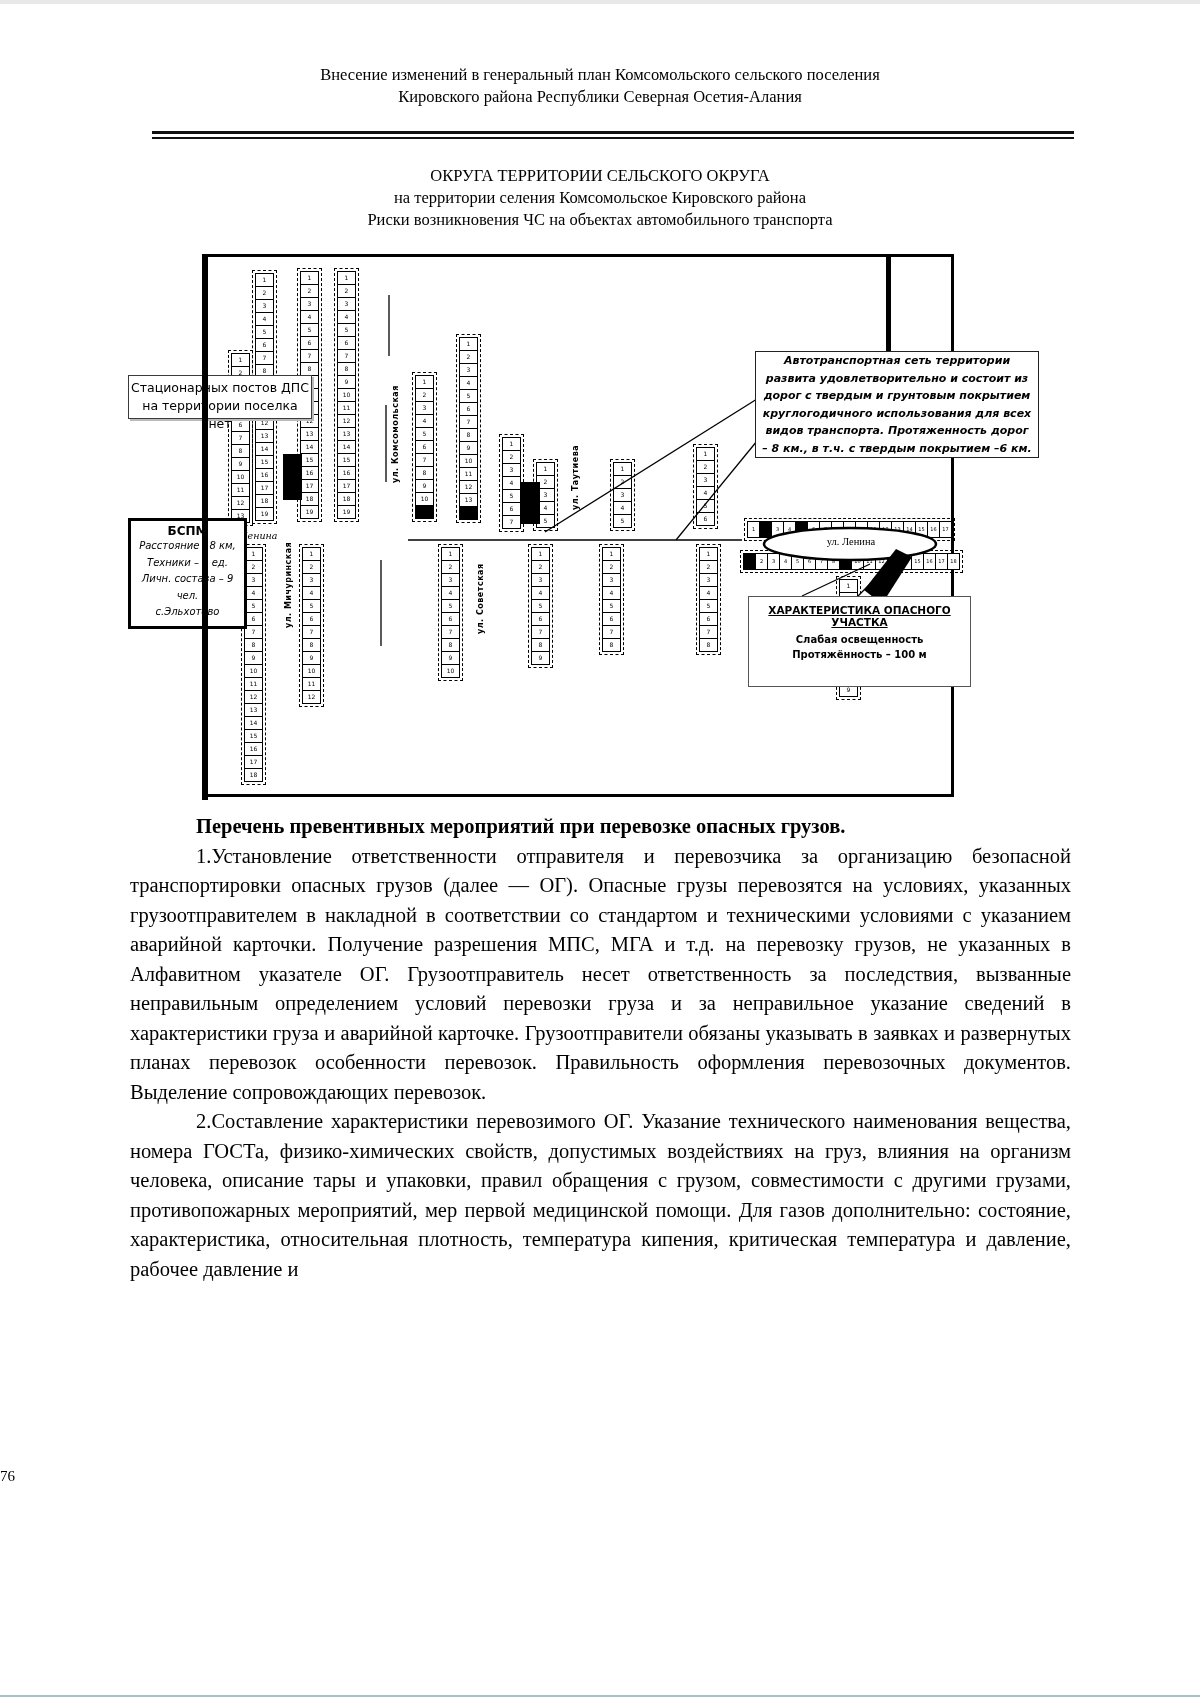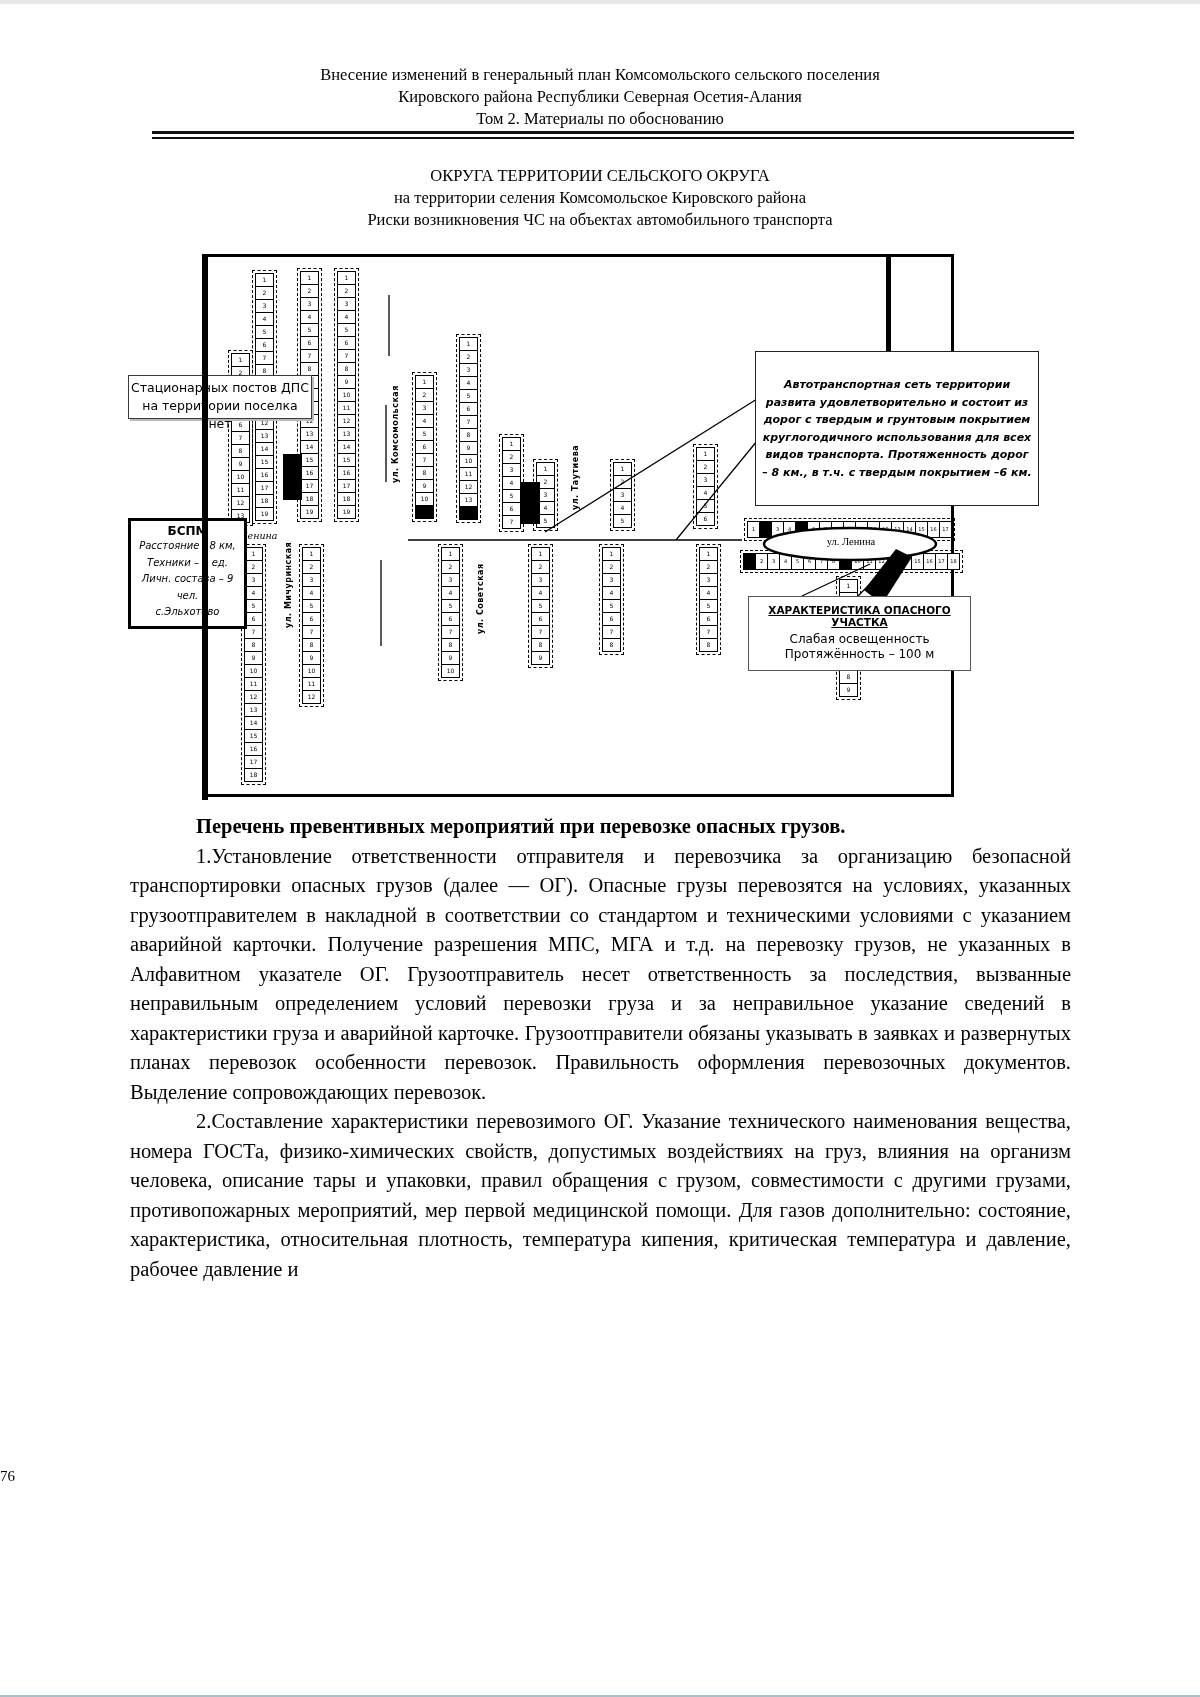--- a/index.html
+++ b/index.html
@@ -21,26 +21,26 @@
 
   .callout{position:absolute;background:#fff;z-index:20;box-sizing:border-box}
   .dps{left:128px;top:371px;width:184px;height:44px;border:1.5px solid #3a3a3a;
        font-family:"DejaVu Sans",sans-serif;font-size:12.5px;line-height:18px;
        text-align:center;padding-top:3px;box-shadow:2px 2px 0 #bbb}
   .bspm{left:128px;top:514px;width:119px;border:3.5px solid #000;text-align:center;
         padding:3px 1px 5px;font-family:"DejaVu Sans",sans-serif}
   .bspm .bt{font-size:12px;font-weight:bold}
   .bspm .bl{font-size:10px;font-style:italic;line-height:16.5px}
   .auto{left:755px;top:347px;width:284px;border:1.5px solid #222;text-align:center;
-        padding:24px 6px;font-family:"DejaVu Sans",sans-serif;font-style:italic;
+        padding:0 6px;font-family:"DejaVu Sans",sans-serif;font-style:italic;
         font-weight:bold;font-size:11px;line-height:17.5px}
   .hazard{left:748px;top:592px;width:223px;border:1.5px solid #555;text-align:center;
-          padding:7px 4px 8px;font-family:"DejaVu Sans",sans-serif}
+          padding:7px 4px 24px;font-family:"DejaVu Sans",sans-serif}
   .hazard .ht{font-size:10.5px;font-weight:bold;text-decoration:underline;margin-bottom:4px}
-  .hazard .hl{font-size:12px;font-weight:400;line-height:15px}
+  .hazard .hl{font-size:10px;font-weight:700;line-height:15px}
 
   .strip{position:absolute;border:1px dashed #000;padding:2px;z-index:10}
   .cell{width:17px;height:12px;border:1px solid #000;margin-top:-1px;background:#fff;
         font:6px/12px "DejaVu Sans",sans-serif;text-align:center;overflow:hidden}
   .cell:first-child{margin-top:0}
   .cell.bk{background:#000}
   .rowstrip{position:absolute;border:1px dashed #000;padding:2px;display:flex;z-index:10}
   .rcell{width:11px;height:15px;border:1px solid #000;margin-left:-1px;background:#fff;
          font:5px/15px "DejaVu Sans",sans-serif;text-align:center;overflow:hidden}
   .rcell:first-child{margin-left:0}
@@ -62,21 +62,20 @@
   .scan-edge{position:absolute;left:0;top:1691px;width:100%;height:4px;background:#a9bfca}
 </style>
 </head>
 <body>
 
 <div class="page">
 
   <div class="header">
     <div>Внесение изменений в генеральный план Комсомольского сельского поселения</div>
     <div>Кировского района Республики Северная Осетия-Алания</div>
-    <div>Том 2. Материалы по обоснованию</div>
   </div>
 
   <div class="rule"></div>
 
   <div class="doc-title">
     <div>ОКРУГА ТЕРРИТОРИИ СЕЛЬСКОГО ОКРУГА</div>
     <div>на территории селения Комсомольское Кировского района</div>
     <div>Риски возникновения ЧС на объектах автомобильного транспорта</div>
   </div>
 

